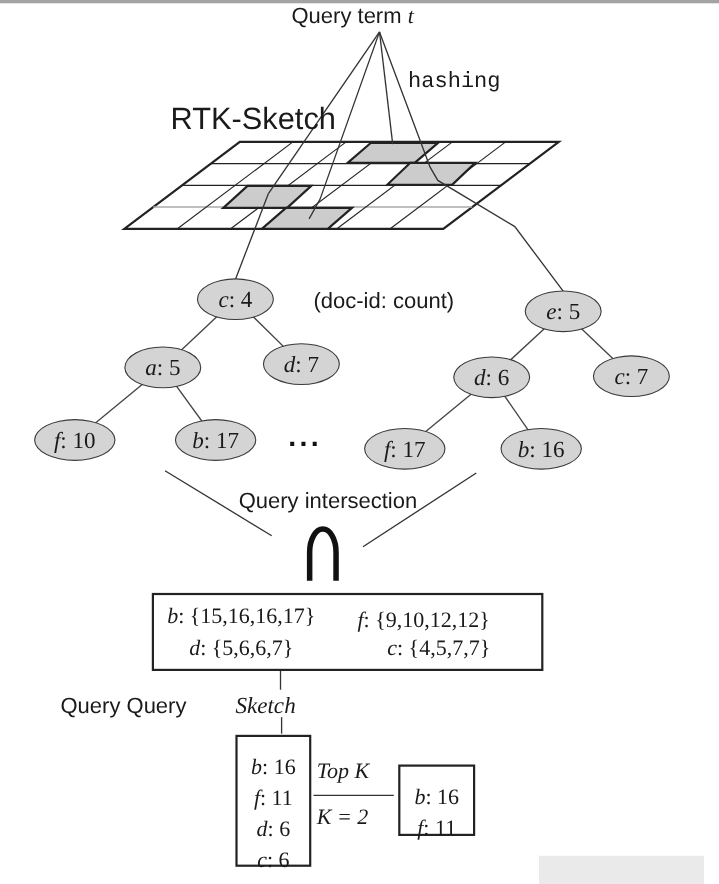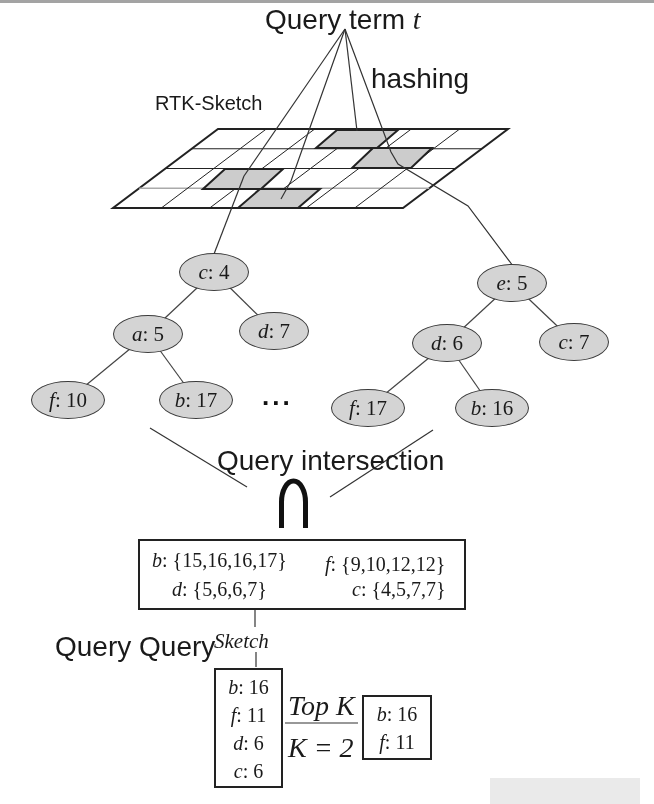--- a/index.html
+++ b/index.html
@@ -2,37 +2,37 @@
 <html><head>
 <meta charset="utf-8">
 <style>
   html,body{margin:0;padding:0;}
   body{
     width:654px;height:804px;position:relative;overflow:hidden;
     background:#ffffff;font-family:"Liberation Sans", sans-serif;color:#1a1a1a;
   }
   #topbar{position:absolute;left:0;top:0;width:654px;height:3px;background:#a3a3a3;}
   #diagram-svg{position:absolute;left:0;top:0;}
-  .lbl{position:absolute;white-space:nowrap;font-size:28px;color:#1a1a1a;}
+  .lbl{position:absolute;white-space:nowrap;font-size:20px;color:#1a1a1a;}
   .lbl .mvar{font-family:"Liberation Serif", serif;font-style:italic;}
-  .rtk{font-size:20px;}
+  .rtk{font-size:28px;}
   .mathtxt{font-family:"Liberation Serif", serif;font-style:italic;}
   .node{
     position:absolute;height:38px;border:1.5px solid #3a3a3a;border-radius:50%;
     background:#d4d4d4;display:flex;align-items:center;justify-content:center;
     font-family:"Liberation Serif", serif;font-size:21px;box-sizing:border-box;
   }
   .node .mvar{font-style:italic;}
   .node .mval{font-style:normal;}
   .mvar{font-family:"Liberation Serif", serif;font-style:italic;}
   .mval{font-family:"Liberation Serif", serif;font-style:normal;}
   .box{position:absolute;border:2px solid #222;background:#fff;box-sizing:border-box;}
   #sets-box span.setitem{position:absolute;font-size:20px;white-space:nowrap;
     font-family:"Liberation Serif", serif;}
-  .stack{display:flex;flex-direction:column;align-items:center;padding-top:3px;}
+  .stack{display:flex;flex-direction:column;align-items:center;padding-top:14px;}
   .stack .row{line-height:28px;font-size:20px;font-family:"Liberation Serif", serif;white-space:nowrap;}
   #ellipsis-dots{position:absolute;left:262px;top:381px;font-size:26px;font-weight:900;
     letter-spacing:3px;color:#111;}
   #watermark{position:absolute;left:490px;top:778px;width:150px;height:26px;background:#eaeaea;}
 </style>
 </head>
 <body>
 
 <div id="topbar"></div>
 
@@ -84,23 +84,23 @@
   <path d="M 281.5 528 L 281.5 502 A 12 21 0 0 1 305.5 502 L 305.5 528" fill="none" stroke="#111" stroke-width="5"></path>
 
   <g stroke="#333" stroke-width="1.2">
     <line x1="255" y1="610" x2="255" y2="627"></line>
     <line x1="256" y1="652" x2="256" y2="667"></line>
     <line x1="285" y1="723" x2="358" y2="723"></line>
   </g>
 </svg>
 
 <div class="lbl" style="left:265px;top:4px;"><span>Query term </span><span class="mvar">t</span></div>
-<div class="lbl" style="left:371px;top:63px;">hashing</div>
+<div class="lbl" style="left:371px;top:63px;font-family:Liberation Mono, monospace;">hashing</div>
 <div class="lbl rtk" style="left:155px;top:92px;">RTK-Sketch</div>
-<div class="lbl" style="left:285px;top:237px;line-height:25px;"><br></div>
+<div class="lbl" style="left:285px;top:237px;line-height:25px;"><br><span>(doc-id: count)</span></div>
 <div class="lbl" style="left:217px;top:445px;">Query intersection</div>
 <div class="lbl" style="left:55px;top:631px;">Query Query</div>
 <div class="lbl mathtxt" style="left:214px;top:629px;font-size:21px;">Sketch</div>
 <div class="lbl mathtxt" style="left:288px;top:690px;font-style:italic;">Top K</div>
 <div class="lbl mathtxt" style="left:288px;top:732px;text-align:center;">K = 2</div>
 <div id="ellipsis-dots">...</div>
 
 <div class="node" style="left:179px;top:253px;width:70px;">
     <span class="mvar">c</span>
     <span class="mval">: 4</span>
@@ -136,21 +136,21 @@
   </div>
 <div class="node" style="left:331px;top:389px;width:74px;">
     <span class="mvar">f</span>
     <span class="mval">: 17</span>
   </div>
 <div class="node" style="left:455px;top:389px;width:74px;">
     <span class="mvar">b</span>
     <span class="mval">: 16</span>
   </div>
 
-<div id="sets-box" class="box" style="left:138px;top:539px;width:328px;height:71px;">
+<div id="sets-box" class="box" style="left:138px;top:539px;width:356px;height:71px;">
   <span class="setitem" style="left:12px;top:8px;"><span class="mvar">b</span><span class="mval">: {15,16,16,17}</span></span>
   <span class="setitem" style="left:185px;top:12px;"><span class="mvar">f</span><span class="mval">: {9,10,12,12}</span></span>
   <span class="setitem" style="left:32px;top:37px;"><span class="mvar">d</span><span class="mval">: {5,6,6,7}</span></span>
   <span class="setitem" style="left:212px;top:37px;"><span class="mvar">c</span><span class="mval">: {4,5,7,7}</span></span>
 </div>
 
 <div class="box stack" style="left:214px;top:668px;width:69px;height:120px;">
   <span class="row"><span class="mvar">b</span><span class="mval">: 16</span></span>
   <span class="row"><span class="mvar">f</span><span class="mval">: 11</span></span>
   <span class="row"><span class="mvar">d</span><span class="mval">: 6</span></span>

